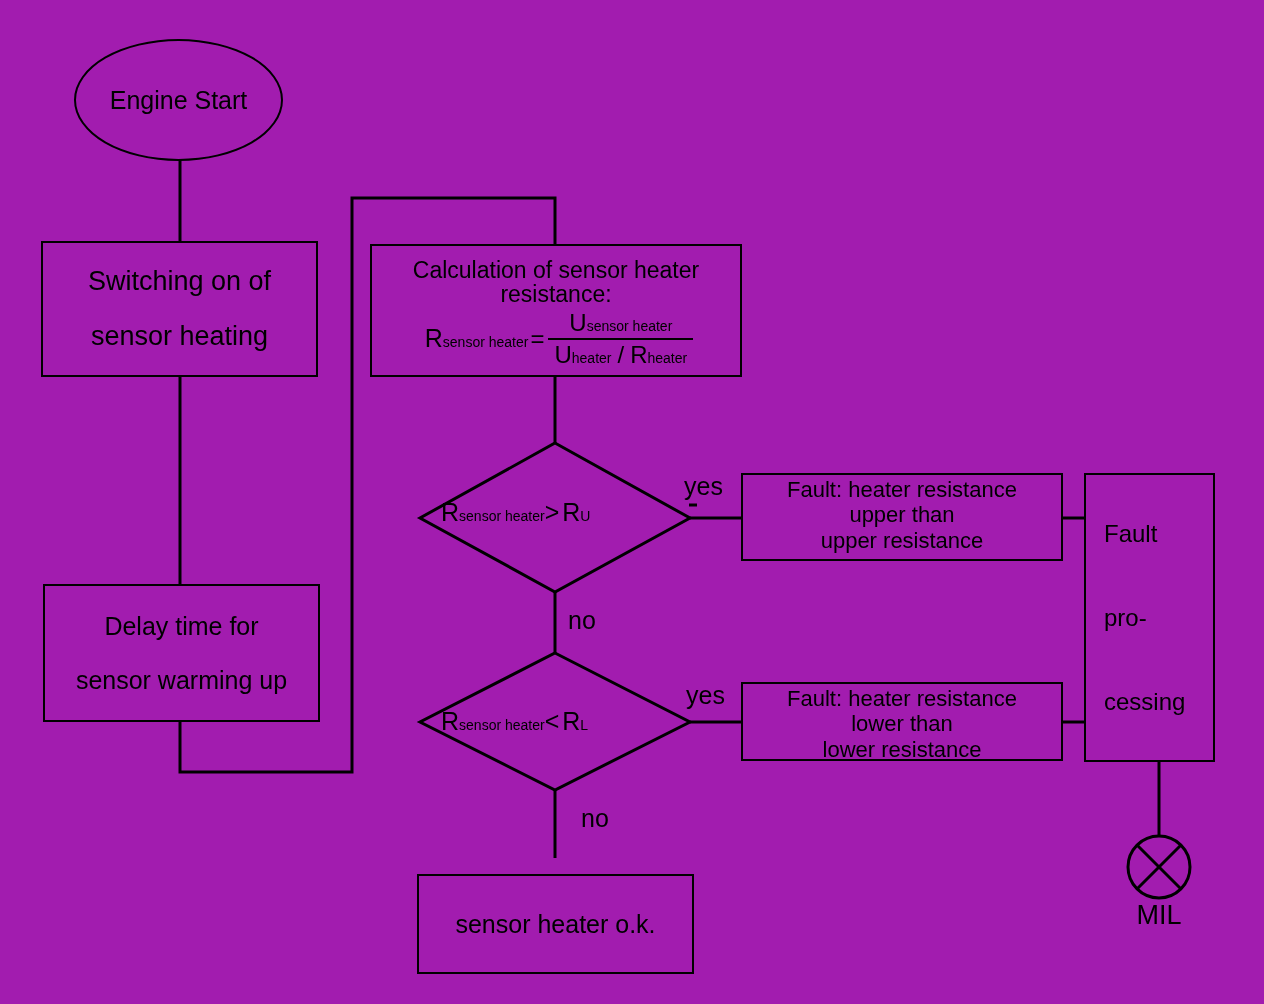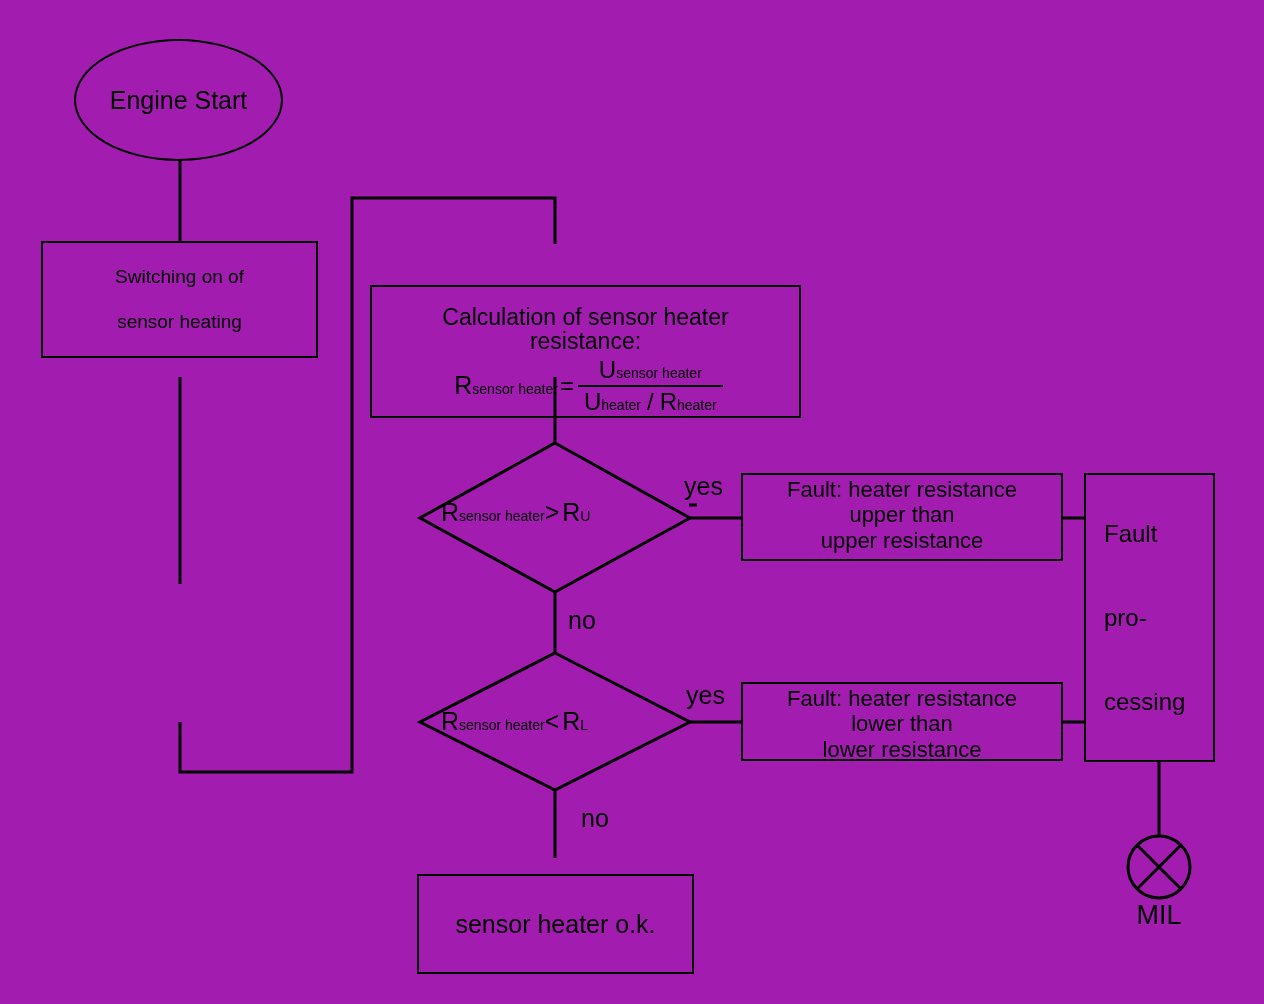--- a/index.html
+++ b/index.html
@@ -55,38 +55,37 @@
     position: absolute;
     left: 0; top: 0; width: 100%; height: 100%;
     border: 2px solid #000000;
     border-radius: 50%;
     box-sizing: border-box;
   }
   #engine-start .txt { position: relative; }
 
   
   #switching-box {
-    left: 41px; top: 241px; width: 277px; height: 117px;
-    font-size: 19px;
+    left: 41px; top: 241px; width: 277px; height: 136px;
+    font-size: 27px;
     justify-content: space-evenly;
   }
 
   
   #delay-box {
     left: 43px; top: 584px; width: 277px; height: 138px;
     font-size: 25px;
     justify-content: space-evenly;
   }
 
   
   #calc-box {
-    left: 370px; top: 244px; width: 431px; height: 133px;
+    left: 370px; top: 244px; width: 372px; height: 133px;
     justify-content: flex-start;
-    padding-top: 18px;
-    margin-top: 41px;
+    padding-top: 12px;
   }
   #calc-title {
     font-size: 23px;
     text-align: center;
     line-height: 1.06;
   }
   .formula {
     display: flex;
     align-items: center;
     justify-content: center;
@@ -234,20 +233,24 @@
   <div class="node" id="engine-start">
     <span class="oval"></span>
     <span class="txt">Engine Start</span>
   </div>
 
   <div class="node rect-node" id="switching-box">
     <span class="txt">Switching on of</span>
     <span class="txt">sensor heating</span>
   </div>
 
+  <div class="node rect-node" id="delay-box">
+    <span class="txt">Delay time for</span>
+    <span class="txt">sensor warming up</span>
+  </div>
 
   <div class="node rect-node" id="calc-box">
     <div id="calc-title">
       <span>Calculation of sensor heater</span><br>
       <span>resistance:</span>
     </div>
     <div class="formula">
       <span class="f-lhs">
         <span>R</span>
           <span class="sub">sensor heater</span>

